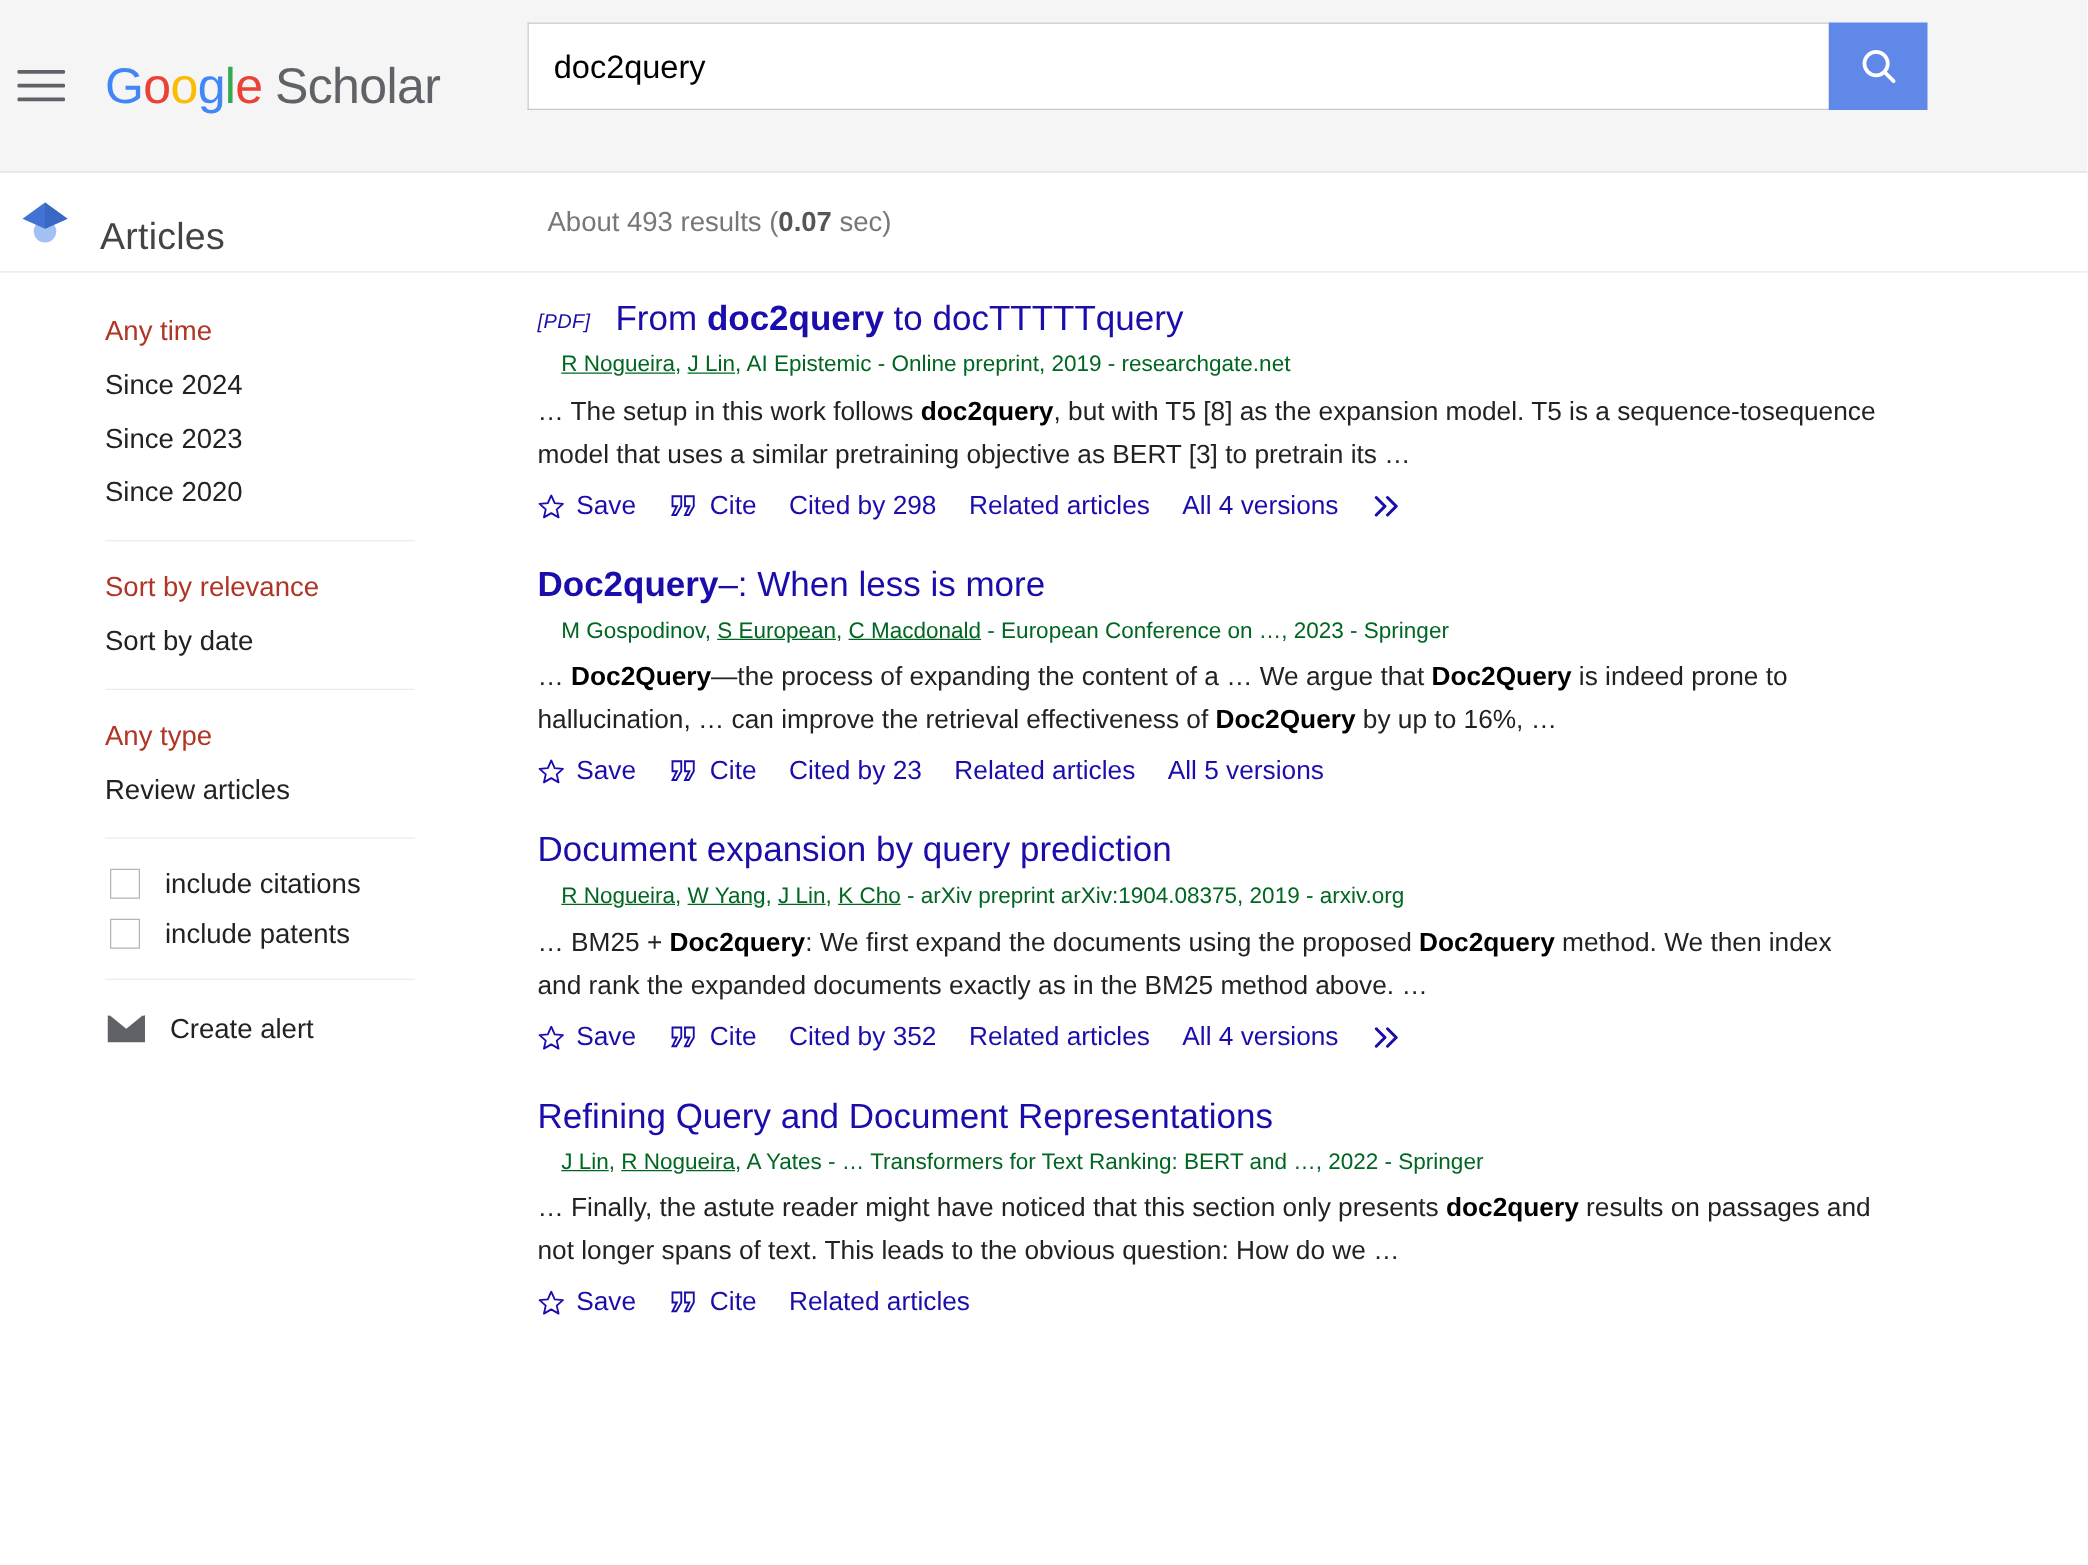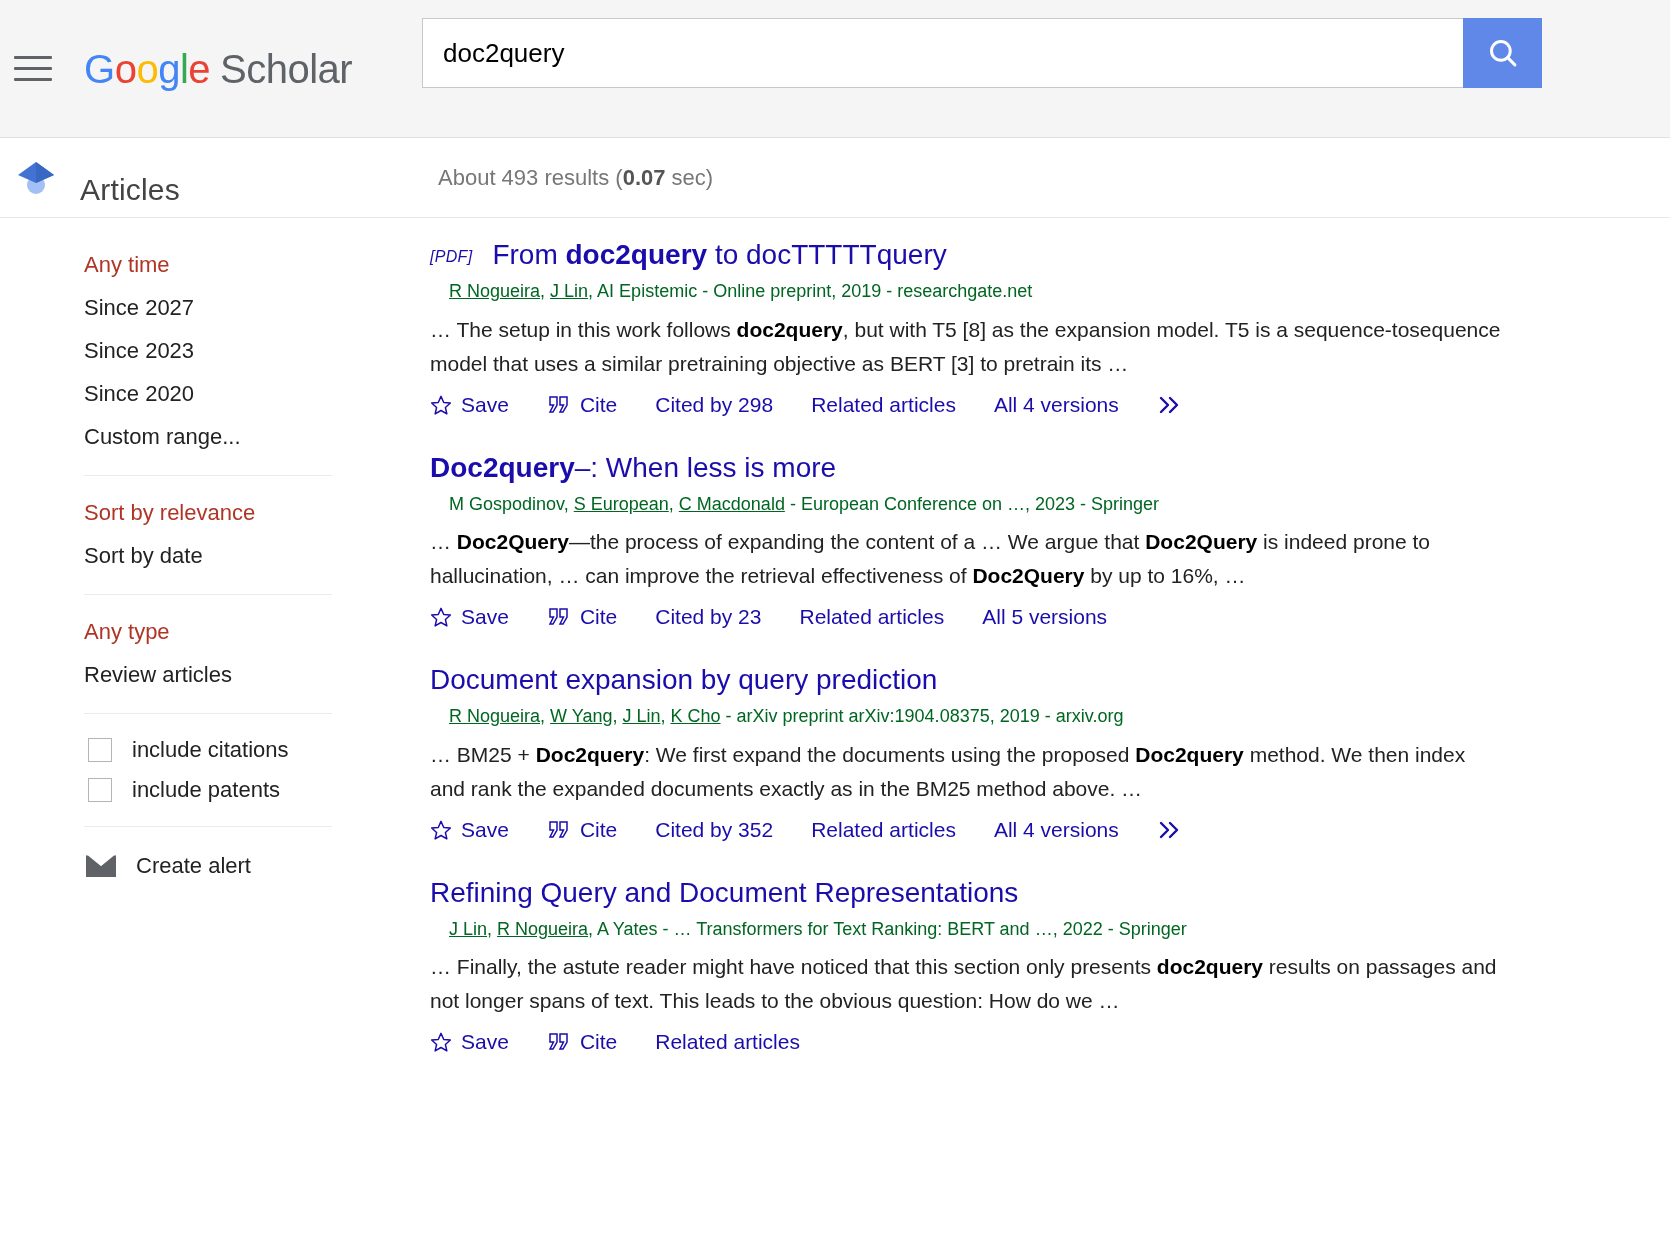--- a/index.html
+++ b/index.html
@@ -171,21 +171,21 @@
     font-size: 21px;
     color: #222;
     line-height: 1.62;
     margin-bottom: 8px;
     max-width: 1075px;
   }
   .r-snippet b { font-weight: bold; color: #000; }
   .r-links {
     display: flex;
     align-items: center;
-    gap: 12px;
+    gap: 0;
     font-size: 21px;
     margin-top: 12px;
   }
   .r-link {
     color: #1a0dab;
     cursor: pointer;
     margin-right: 26px;
     display: flex;
     align-items: center;
     white-space: nowrap;
@@ -231,24 +231,23 @@
   <div class="resultcount">
     <span>About 493 results (</span><b>0.07</b><span> sec)</span>
   </div>
 </div>
 
 <div class="body">
 
   <div class="sidebar">
     <div>
       <div class="side-item active">Any time</div>
-      <div class="side-item">Since 2027</div>
+      <div class="side-item">Since 2024</div>
       <div class="side-item">Since 2023</div>
       <div class="side-item">Since 2020</div>
-      <div class="side-item">Custom range...</div>
     </div>
     <div class="side-sep"></div>
     <div>
       <div class="side-item active">Sort by relevance</div>
       <div class="side-item">Sort by date</div>
     </div>
     <div class="side-sep"></div>
     <div>
       <div class="side-item active">Any type</div>
       <div class="side-item">Review articles</div>

